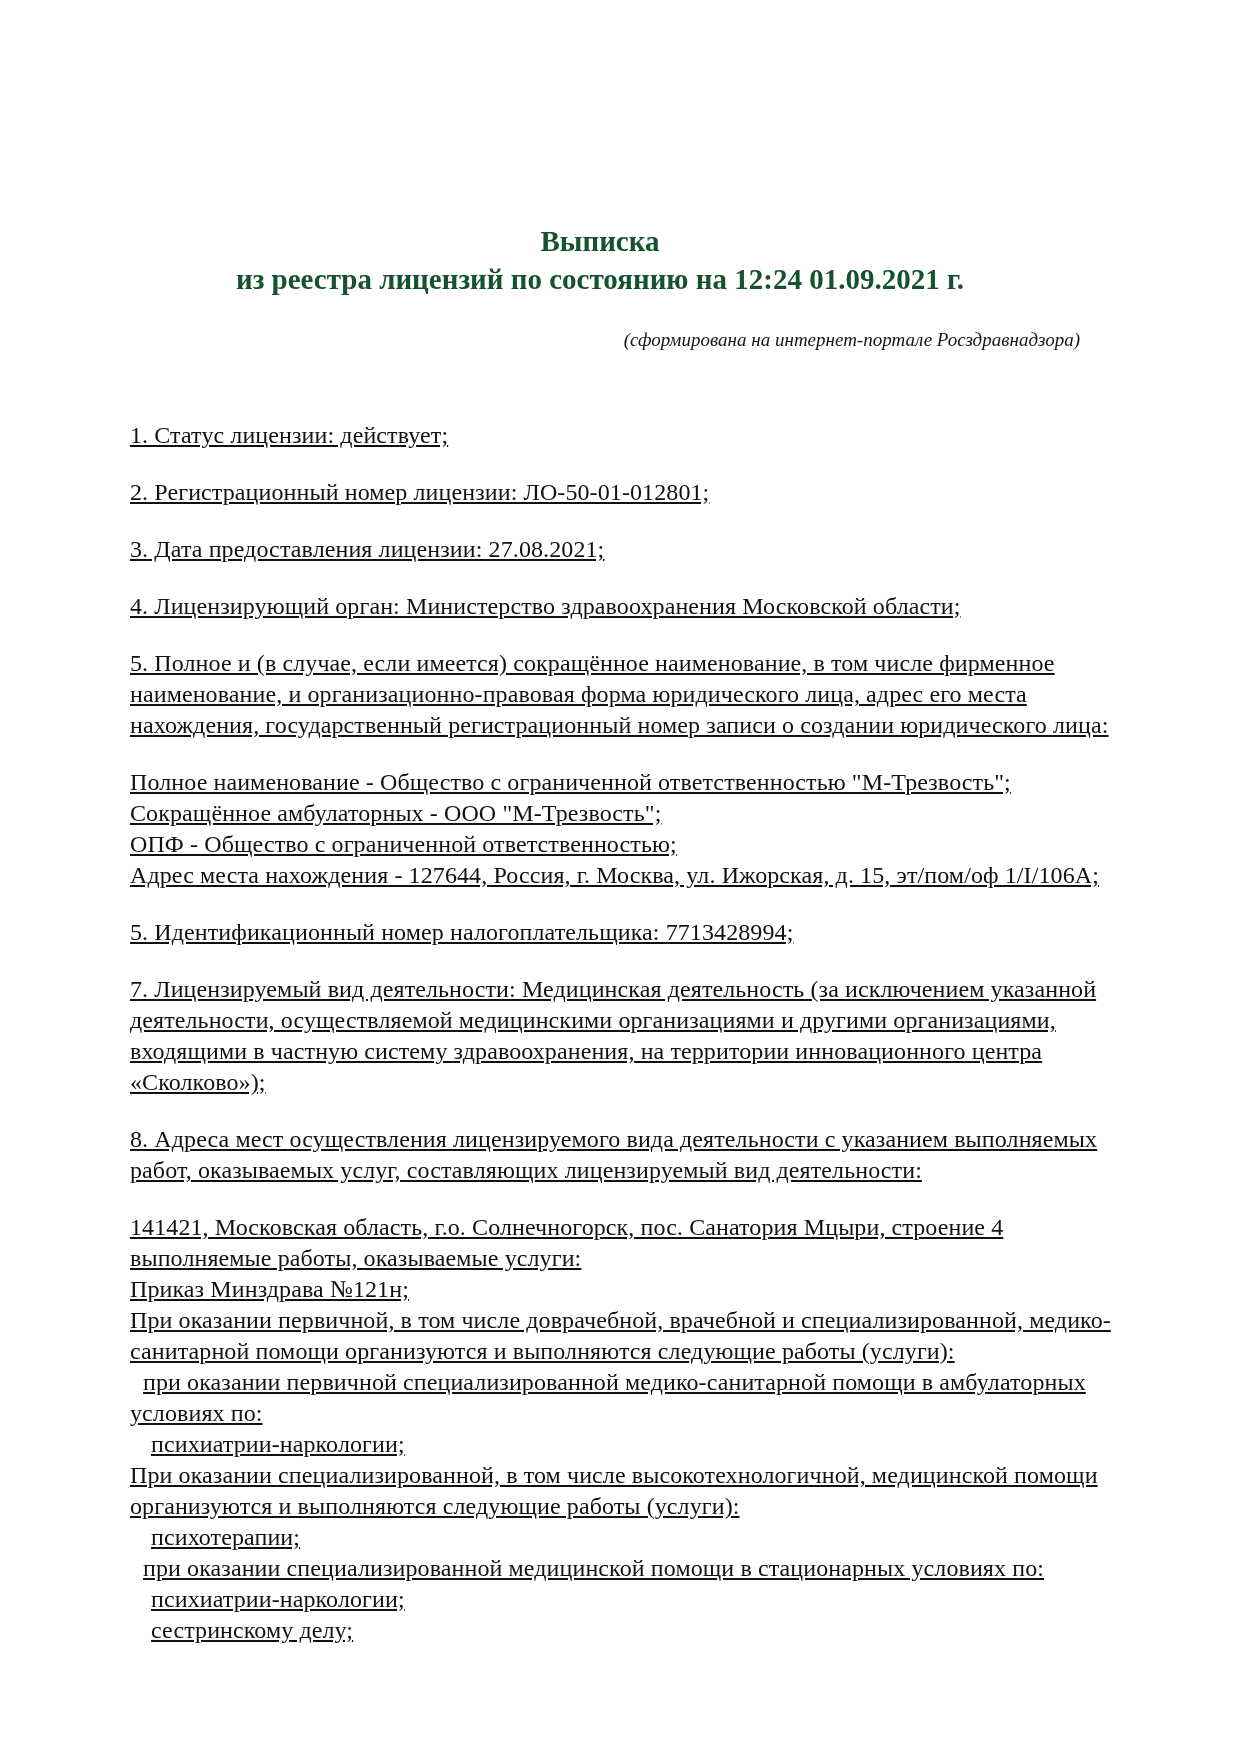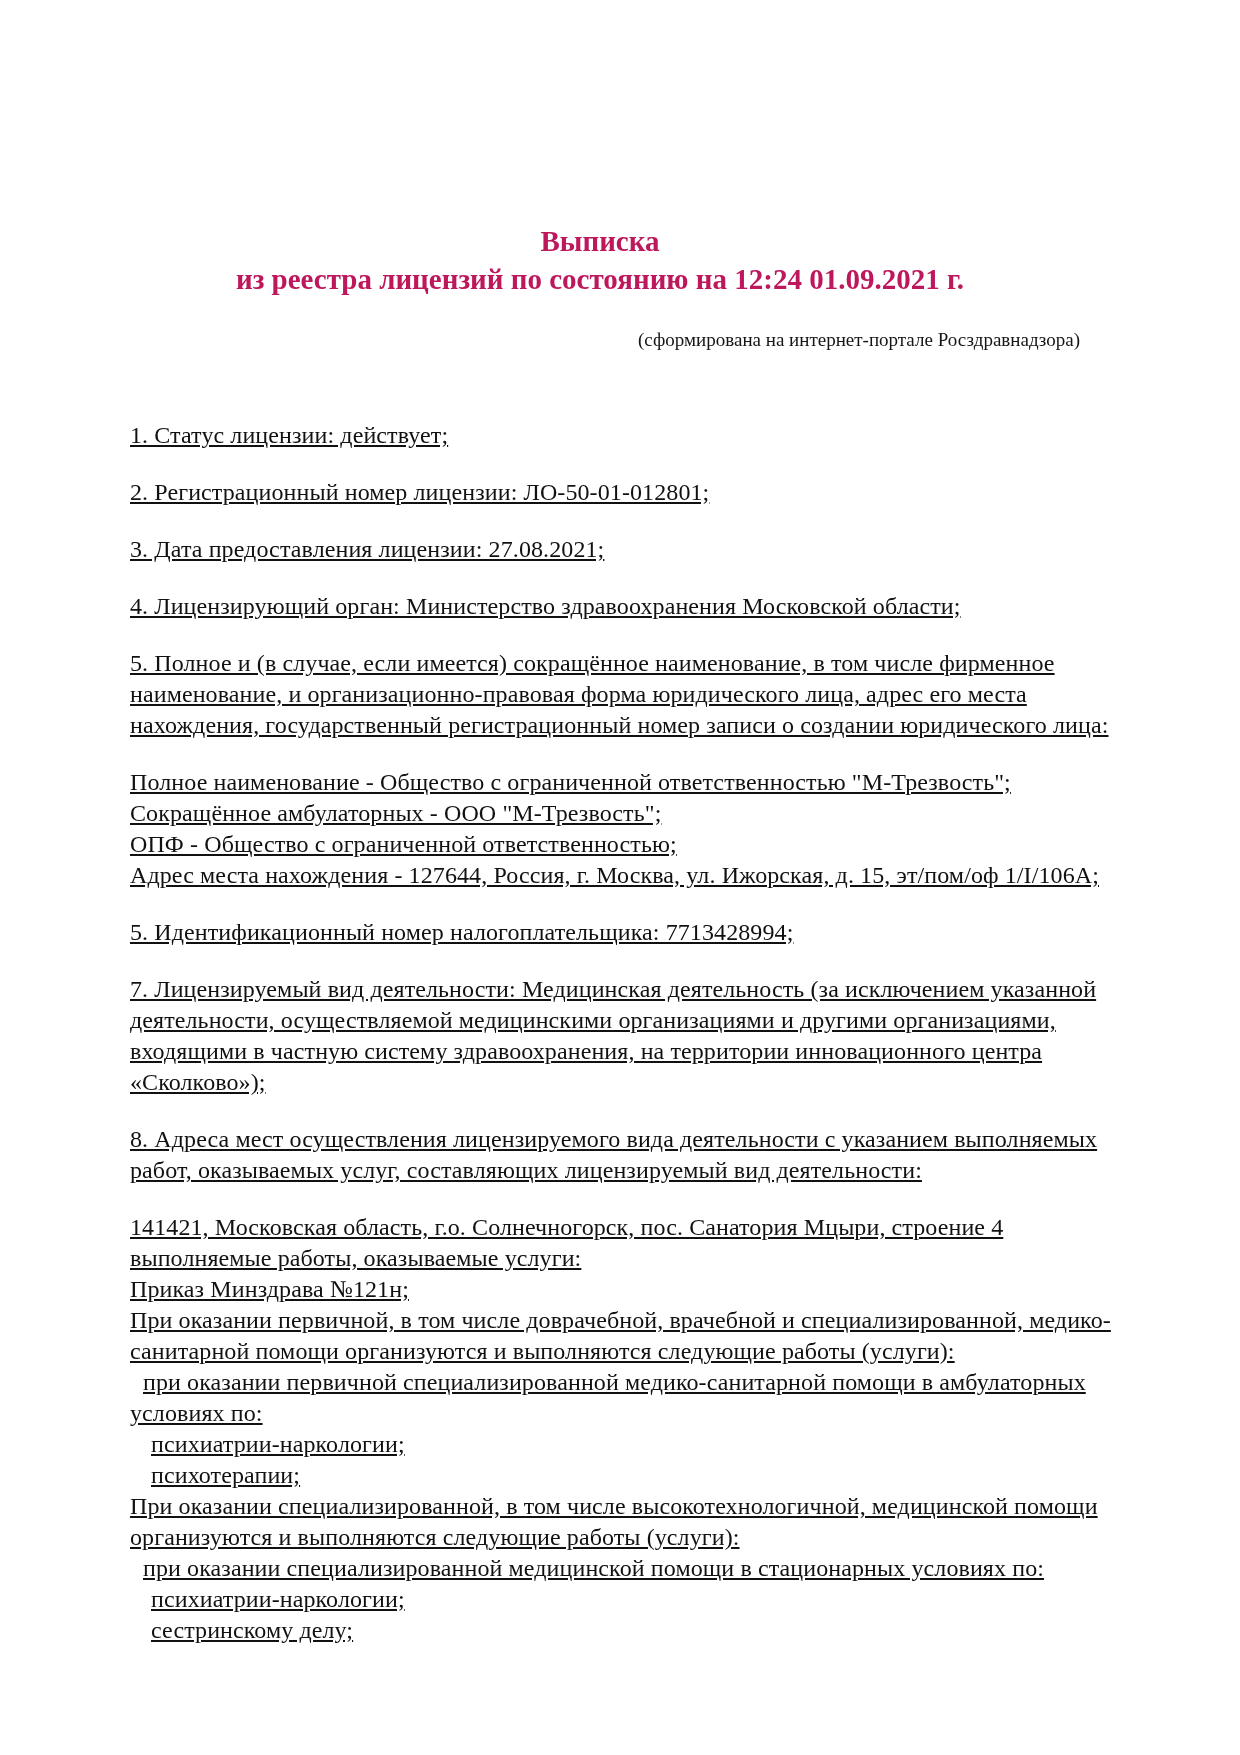--- a/index.html
+++ b/index.html
@@ -20,29 +20,30 @@
     height: 1755px;
     padding: 0 110px 0 130px;
   }
   .title-block {
     margin-top: 222px;
     padding-right: 60px;
     text-align: center;
     font-weight: bold;
     font-size: 29px;
     line-height: 38px;
-    color: #be185d;
+    color: #14532d;
   }
   .subtitle {
     margin-top: 30px;
     padding-right: 50px;
     text-align: right;
     font-size: 19px;
     line-height: 24px;
     color: #151515;
+    font-style: italic;
   }
   .doc-body {
     margin-top: 68px;
     width: 1000px;
     font-size: 24px;
   }
   .para {
     margin: 0;
     line-height: 31px;
     letter-spacing: 0.1px;
@@ -74,19 +75,19 @@
       <p class="para hard">Адрес места нахождения - 127644, Россия, г. Москва, ул. Ижорская, д. 15, эт/пом/оф 1/I/106А;</p>
       <p class="para gap hard">5. Идентификационный номер налогоплательщика: 7713428994;</p>
       <p class="para gap">7. Лицензируемый вид деятельности: Медицинская деятельность (за исключением указанной деятельности, осуществляемой медицинскими организациями и другими организациями, входящими в частную систему здравоохранения, на территории инновационного центра «Сколково»);</p>
       <p class="para gap">8. Адреса мест осуществления лицензируемого вида деятельности с указанием выполняемых работ, оказываемых услуг, составляющих лицензируемый вид деятельности:</p>
       <p class="para gap hard">141421, Московская область, г.о. Солнечногорск, пос. Санатория Мцыри, строение 4</p>
       <p class="para hard">выполняемые работы, оказываемые услуги:</p>
       <p class="para hard">Приказ Минздрава №121н;</p>
       <p class="para">При оказании первичной, в том числе доврачебной, врачебной и специализированной, медико-санитарной помощи организуются и выполняются следующие работы (услуги):</p>
       <p class="para ind1">при оказании первичной специализированной медико-санитарной помощи в амбулаторных условиях по:</p>
       <p class="para ind2 hard">психиатрии-наркологии;</p>
+      <p class="para">При оказании специализированной, в том числе высокотехнологичной, медицинской помощи организуются и выполняются следующие работы (услуги):</p>
       <p class="para ind2 hard">психотерапии;</p>
-      <p class="para">При оказании специализированной, в том числе высокотехнологичной, медицинской помощи организуются и выполняются следующие работы (услуги):</p>
       <p class="para ind1">при оказании специализированной медицинской помощи в стационарных условиях по:</p>
       <p class="para ind2 hard">психиатрии-наркологии;</p>
       <p class="para ind2 hard">сестринскому делу;</p>
     </div>
 </div>
 
 </body></html>

